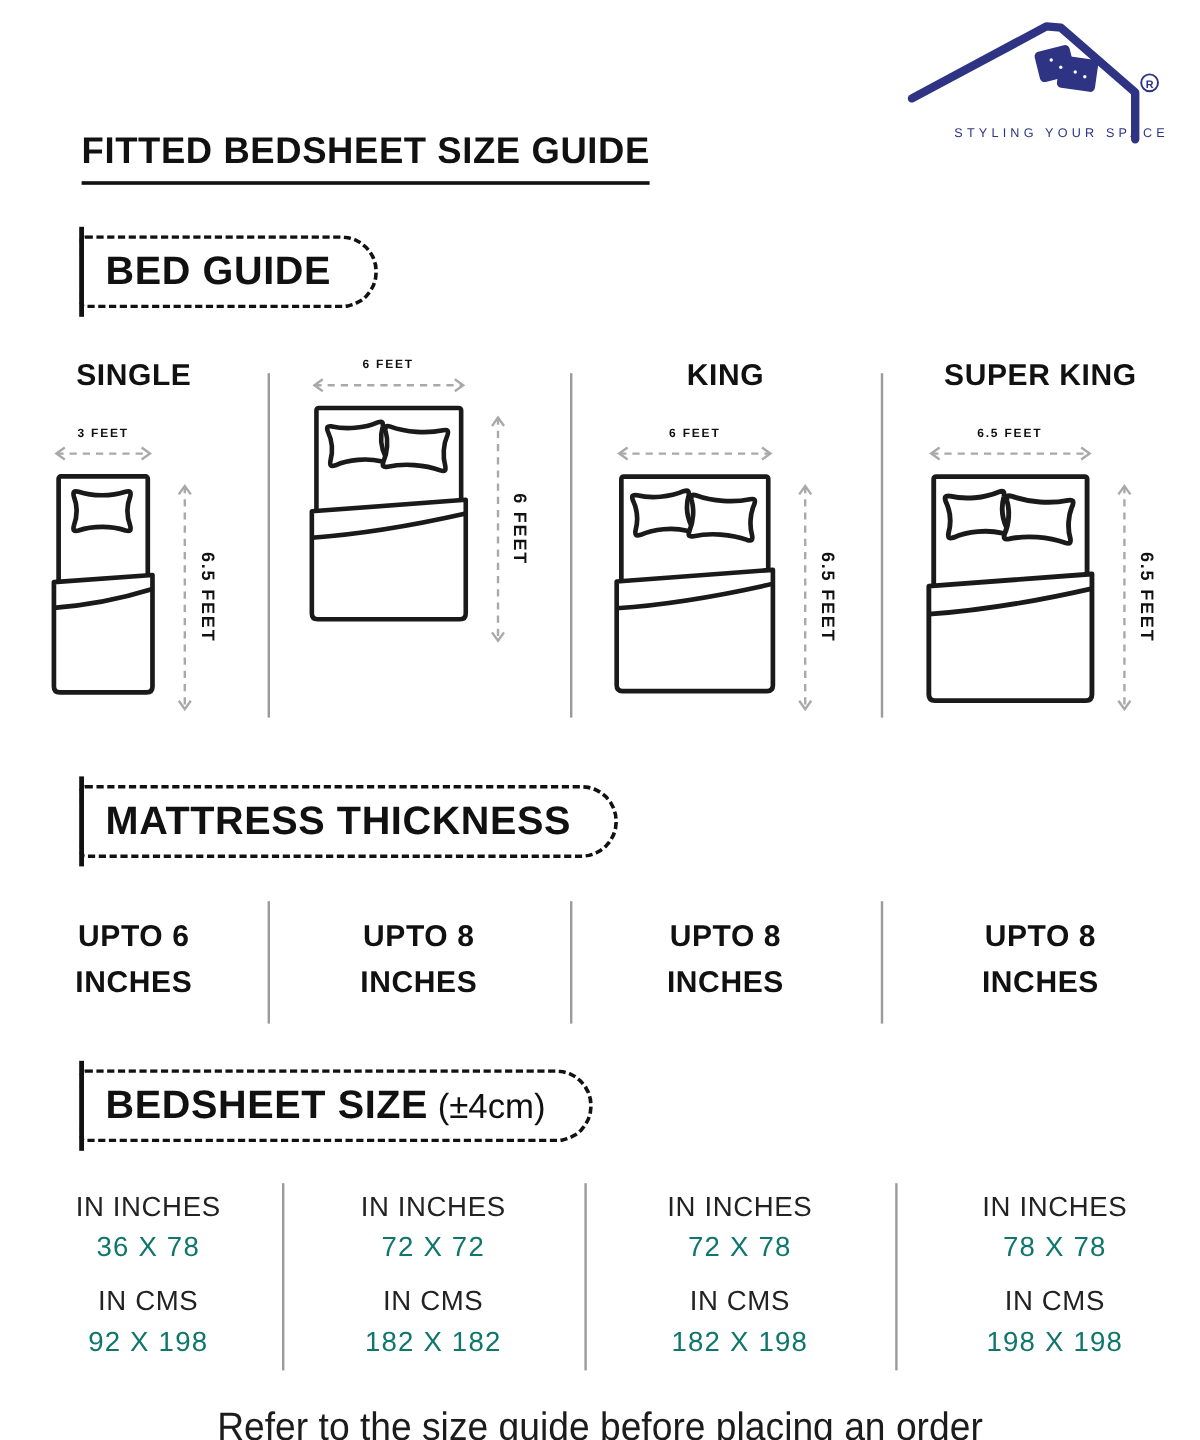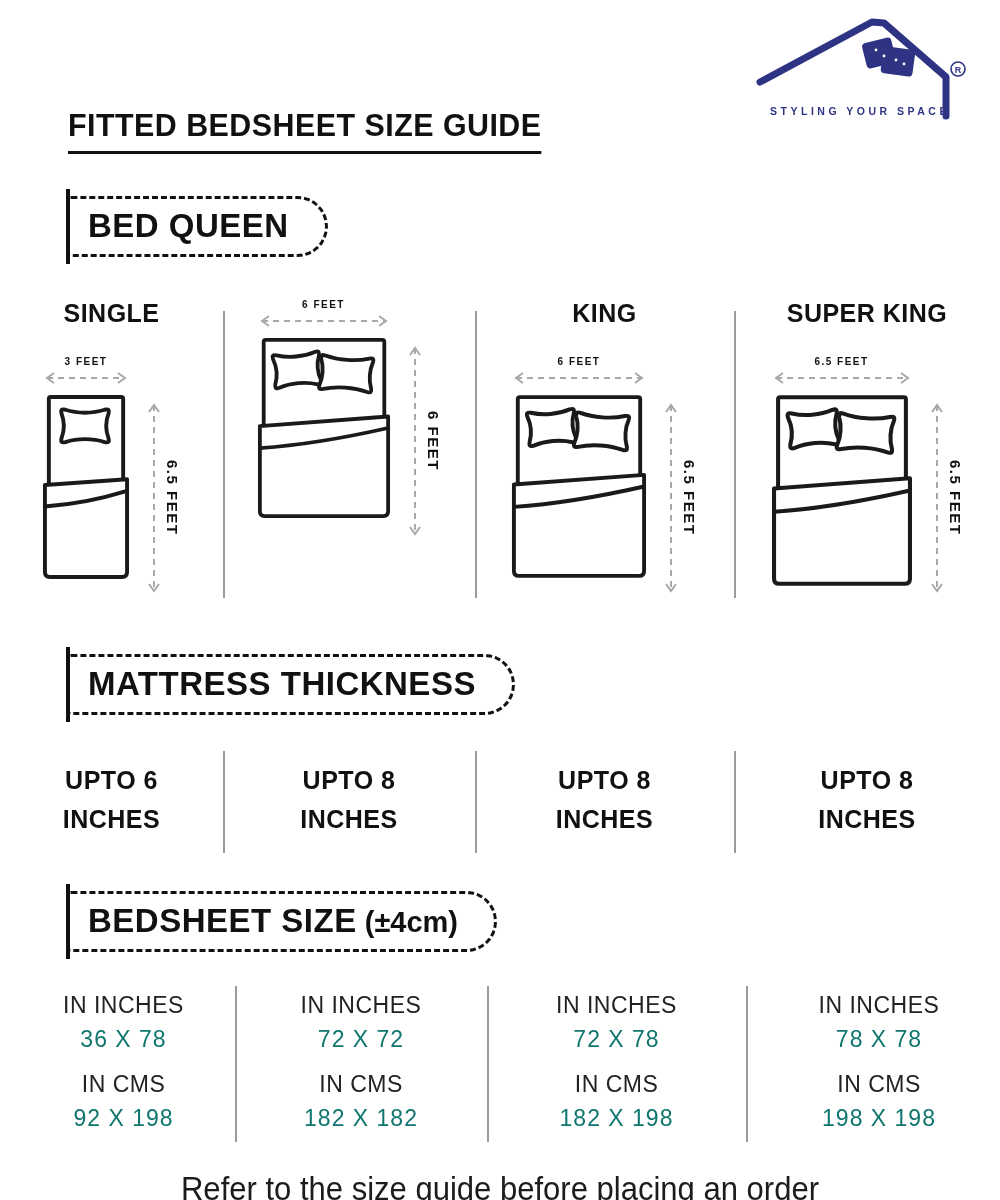--- a/index.html
+++ b/index.html
@@ -5,36 +5,36 @@
   * { margin:0; padding:0; box-sizing:border-box; }
   html,body { width:1000px; height:1200px; background:#ffffff; overflow:hidden;
     font-family:"Liberation Sans", sans-serif; color:#111; }
 
   
   .logo { position:absolute; top:12px; right:22px; width:230px; height:112px; }
   .logo svg.house { position:absolute; top:0; left:0; }
   .logo .brand { position:absolute; left:2px; top:52px; width:212px; text-align:center;
     font-family:"DejaVu Serif", serif; font-style:italic; font-size:32px;
     color:#ef7c23; white-space:nowrap; }
-  .logo .tagline { position:absolute; left:10px; top:93px; width:204px; text-align:center;
-    font-size:10.5px; font-weight:bold; letter-spacing:3.5px; color:#2e3383; white-space:nowrap; }
+  .logo .tagline { position:absolute; left:22px; top:93px; width:204px; text-align:right;
+    font-size:10.5px; font-weight:normal; letter-spacing:3.5px; color:#2e3383; white-space:nowrap; }
 
   
   .title { margin:108px 0 0 68px; display:inline-block; font-size:31px; font-weight:800;
     letter-spacing:.5px; border-bottom:3px solid #111; padding-bottom:7px;
     transform:scaleX(.98); transform-origin:left; white-space:nowrap; }
 
   
   .pill { position:relative; display:inline-block; margin-left:66px;
     border:3px dashed #111; border-left:none; border-radius:6px 34px 34px 6px;
     padding:8px 36px 9px 22px; font-size:33px; font-weight:800; letter-spacing:.5px;
     white-space:nowrap; }
   .pill::before { content:""; position:absolute; left:0; top:-10px; bottom:-10px;
     width:3.5px; background:#111; }
-  .pill .suffix { font-weight:700; font-size:29px; letter-spacing:0; margin-left:8px;text-align:right; }
+  .pill .suffix { font-weight:400; font-size:29px; letter-spacing:0; margin-left:8px;text-align:right; }
   .pill-bed { margin-top:42px; }
   .pill-mattress { margin-top:30px; }
   .pill-sheet { margin-top:38px; }
 
   
   .grid { display:grid; grid-template-columns:223px 252px 259px 266px; width:1000px; }
   .cell { position:relative; display:flex; flex-direction:column; align-items:center; }
   .grid .cell + .cell::before { content:""; position:absolute; left:0; width:1.5px; background:#9b9b9b; top:0; bottom:0; }
   .bedgrid { margin-top:42px; }
   .bedgrid .cell { padding-bottom:28px; }
@@ -91,21 +91,21 @@
     </g>
   </svg>
   <div class="tagline">STYLING YOUR SPACE</div>
 </div>
 
 
 <div class="title">FITTED BEDSHEET SIZE GUIDE</div>
 <br>
 
 
-<div class="pill pill-bed">BED QUEEN</div>
+<div class="pill pill-bed">BED GUIDE</div>
 
 <div class="grid bedgrid">
 
   <div class="cell">
     <div class="bed-name">SINGLE</div>
     <div class="fig-row">
       <div class="bed-col">
         <div class="feet-w">3 FEET</div>
         <svg width="88" height="16">
           <line class="dim" x1="5" y1="8" x2="83" y2="8" stroke-dasharray="6 5"></line>

